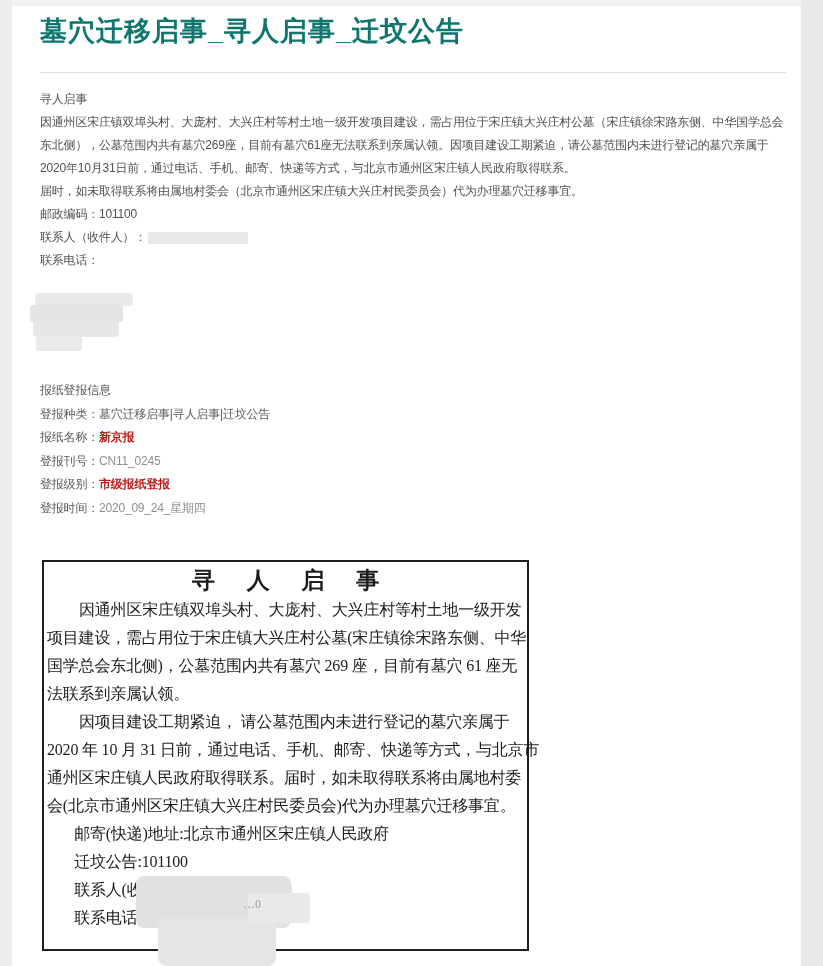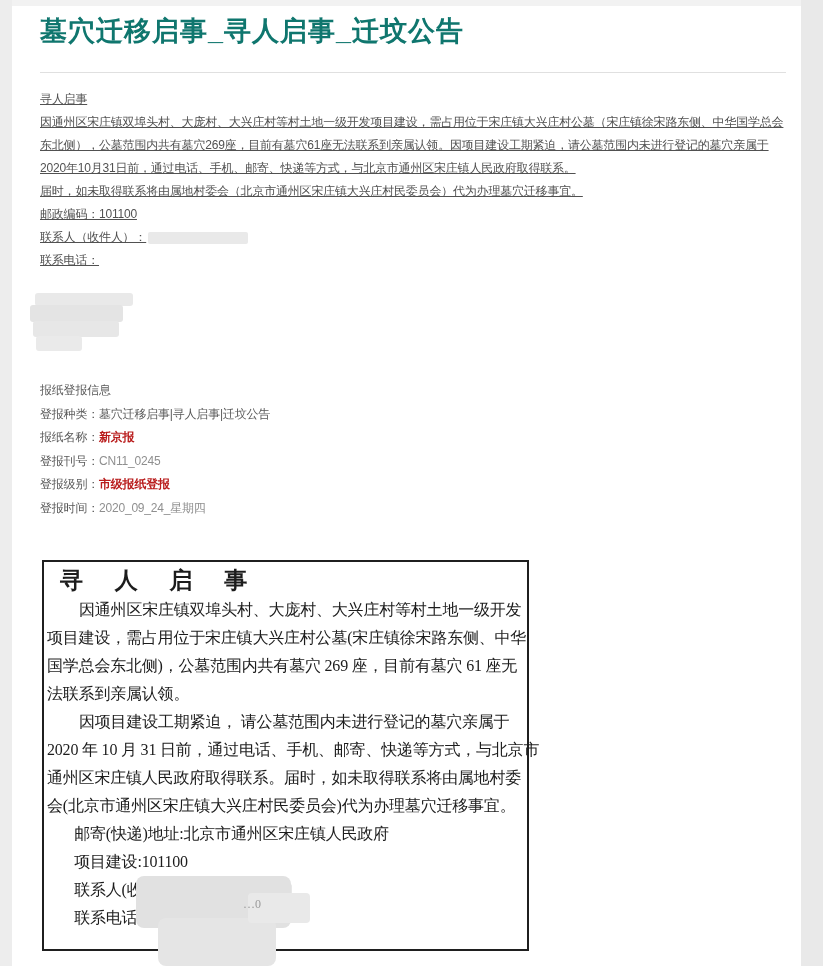--- a/index.html
+++ b/index.html
@@ -18,21 +18,21 @@
     position:absolute;left:40px;top:13px;width:750px;
     font-size:27px;font-weight:700;letter-spacing:1px;color:#0f766e;
     white-space:nowrap;
   }
   .divider{position:absolute;left:40px;top:72px;width:746px;height:1px;background:#e0e0e0;}
 
   
   .main-text{position:absolute;left:40px;top:88px;width:760px;}
   .m-line{
     height:23px;line-height:23px;font-size:12px;letter-spacing:-0.2px;
-    color:#515151;white-space:nowrap;text-decoration:underline;
+    color:#515151;white-space:nowrap;
   }
   .blur-inline{
     display:inline-block;vertical-align:middle;border-radius:2px;background:#e9e9e9;
   }
   .blur-abs{position:absolute;border-radius:3px;}
 
   
   .pub{position:absolute;left:40px;top:379px;width:700px;}
   .p-line{height:23.5px;line-height:23.5px;font-size:12px;letter-spacing:-0.2px;color:#5a5a5a;white-space:nowrap;}
   .p-line .val.red{color:#b91c1c;font-weight:700;}
@@ -40,21 +40,21 @@
   .p-line .val.normal{color:#5a5a5a;margin-top:10px;}
 
   
   .clip-box{
     position:absolute;left:42px;top:560px;width:487px;height:391px;
     border:2px solid #1f1f1f;box-sizing:border-box;background:#ffffff;
     padding:4px 3px 0 3px;z-index:1;
     font-family:"Liberation Serif","DejaVu Serif",serif;color:#1c1c1c;
   }
   .clip-title{
-    text-align:left;font-size:23px;font-weight:700;
+    text-align:center;font-size:23px;font-weight:700;
     letter-spacing:13px;text-indent:13px;height:30px;line-height:30px;white-space:nowrap;
   }
   .clip-line{height:28px;line-height:28px;font-size:16px;letter-spacing:-0.2px;white-space:nowrap;}
   .clip-line.para{text-indent:2em;}
   .clip-line.label{text-indent:1.7em;}
   .clip-blur{display:inline-block;vertical-align:middle;border-radius:2px;}
 
   
   .blob{position:absolute;z-index:3;border-radius:8px;}
   .blob-mark{
@@ -103,21 +103,21 @@
     <div class="clip-title">寻 人 启 事</div>
     <div class="clip-line para">因通州区宋庄镇双埠头村、大庞村、大兴庄村等村土地一级开发</div>
     <div class="clip-line">项目建设，需占用位于宋庄镇大兴庄村公墓(宋庄镇徐宋路东侧、中华</div>
     <div class="clip-line">国学总会东北侧)，公墓范围内共有墓穴 269 座，目前有墓穴 61 座无</div>
     <div class="clip-line">法联系到亲属认领。</div>
     <div class="clip-line para">因项目建设工期紧迫， 请公墓范围内未进行登记的墓穴亲属于</div>
     <div class="clip-line">2020 年 10 月 31 日前，通过电话、手机、邮寄、快递等方式，与北京市</div>
     <div class="clip-line">通州区宋庄镇人民政府取得联系。届时，如未取得联系将由属地村委</div>
     <div class="clip-line">会(北京市通州区宋庄镇大兴庄村民委员会)代为办理墓穴迁移事宜。</div>
     <div class="clip-line label">邮寄(快递)地址:北京市通州区宋庄镇人民政府</div>
-    <div class="clip-line label">项目建设:101100</div>
+    <div class="clip-line label">迁坟公告:101100</div>
     <div class="clip-line label"><span>联系人(收件人)</span><span class="clip-blur" style="width:105px;height:14px;margin-left:8px;background:#e7e7e7;"></span></div>
     <div class="clip-line label"><span>联系电话:</span><span class="clip-blur" style="width:130px;height:16px;margin-left:3px;background:#e3e3e3;"></span></div>
   </div>
 
   <div class="blob" style="left:136px;top:876px;width:155px;height:52px;background:#e1e1e1;"></div>
   <div class="blob" style="left:158px;top:918px;width:118px;height:48px;background:#e5e5e5;"></div>
   <div class="blob" style="left:248px;top:893px;width:62px;height:30px;background:#e9e9e9;border-radius:4px;"></div>
   <div class="blob-mark" style="left:243px;top:897px;">…0</div>
 
 </div>

